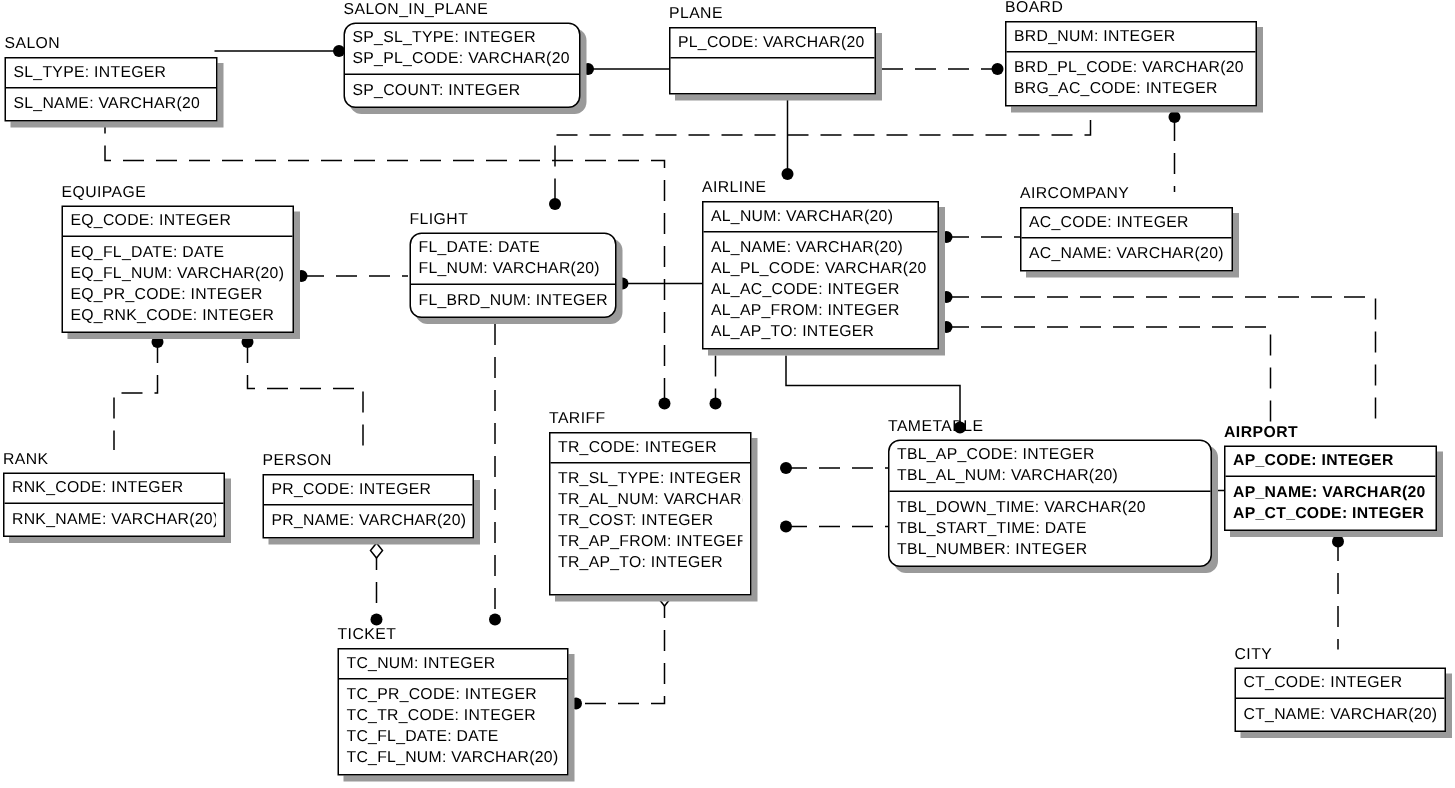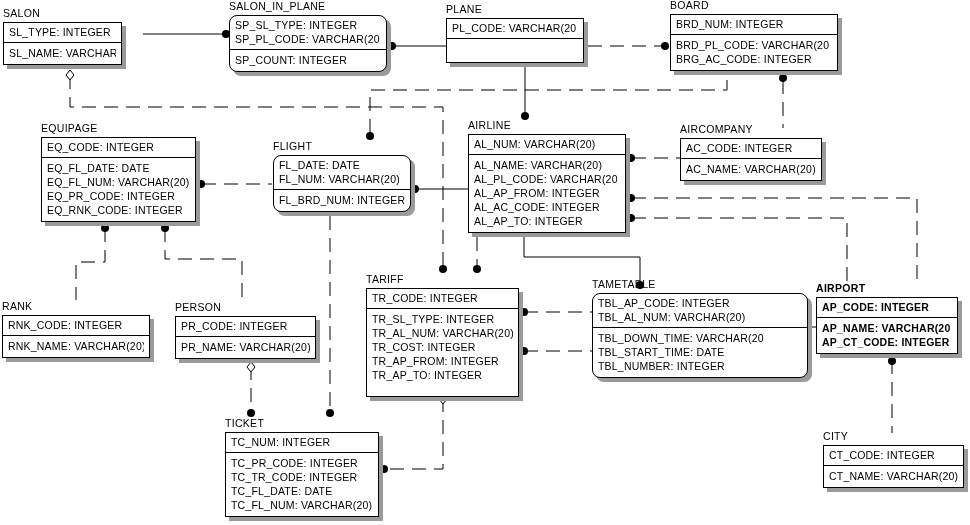--- a/index.html
+++ b/index.html
@@ -89,21 +89,21 @@
     <circle cx="777" cy="327" r="4"></circle>
     <circle cx="892" cy="361" r="4"></circle>
   </g>
   <g fill="#fff" stroke="#000">
     <path d="M70 70 L74 75 L70 80 L66 75 Z"></path>
     <path d="M251 362 L255 367 L251 372 L247 367 Z"></path>
     <path d="M443 394 L447 399 L443 404 L439 399 Z"></path>
   </g>
 </svg>
 
-<div class="ent" style="left:3px; top:22px; width:119px;border-radius:18px;">
+<div class="ent" style="left:3px; top:38px; width:142px;border-radius:18px;">
   <div class="title">SALON</div>
   <div class="box">
     <div class="pk">
         <div class="row">SL_TYPE: INTEGER</div>
       </div>
     <div class="attrs">
         <div class="row">SL_NAME: VARCHAR(20</div>
       </div>
   </div>
 </div>
@@ -174,22 +174,22 @@
 
 <div class="ent" style="left:468px; top:134px; width:158px;">
   <div class="title">AIRLINE</div>
   <div class="box">
     <div class="pk">
         <div class="row">AL_NUM: VARCHAR(20)</div>
       </div>
     <div class="attrs">
       <div class="row">AL_NAME: VARCHAR(20)</div>
       <div class="row">AL_PL_CODE: VARCHAR(20</div>
+      <div class="row">AL_AC_CODE: INTEGER</div>
       <div class="row">AL_AP_FROM: INTEGER</div>
-      <div class="row">AL_AC_CODE: INTEGER</div>
       <div class="row">AL_AP_TO: INTEGER</div>
     </div>
   </div>
 </div>
 
 <div class="ent" style="left:680px; top:138px; width:142px;">
   <div class="title">AIRCOMPANY</div>
   <div class="box">
     <div class="pk">
         <div class="row">AC_CODE: INTEGER</div>
@@ -217,21 +217,21 @@
   <div class="box">
     <div class="pk">
         <div class="row">PR_CODE: INTEGER</div>
       </div>
     <div class="attrs">
         <div class="row">PR_NAME: VARCHAR(20)</div>
       </div>
   </div>
 </div>
 
-<div class="ent" style="left:366px; top:288px; width:153px;">
+<div class="ent" style="left:366px; top:288px; width:135px;">
   <div class="title">TARIFF</div>
   <div class="box">
     <div class="pk">
         <div class="row">TR_CODE: INTEGER</div>
       </div>
     <div class="attrs" style="padding-bottom:14px;">
       <div class="row">TR_SL_TYPE: INTEGER</div>
       <div class="row">TR_AL_NUM: VARCHAR(20)</div>
       <div class="row">TR_COST: INTEGER</div>
       <div class="row">TR_AP_FROM: INTEGER</div>

